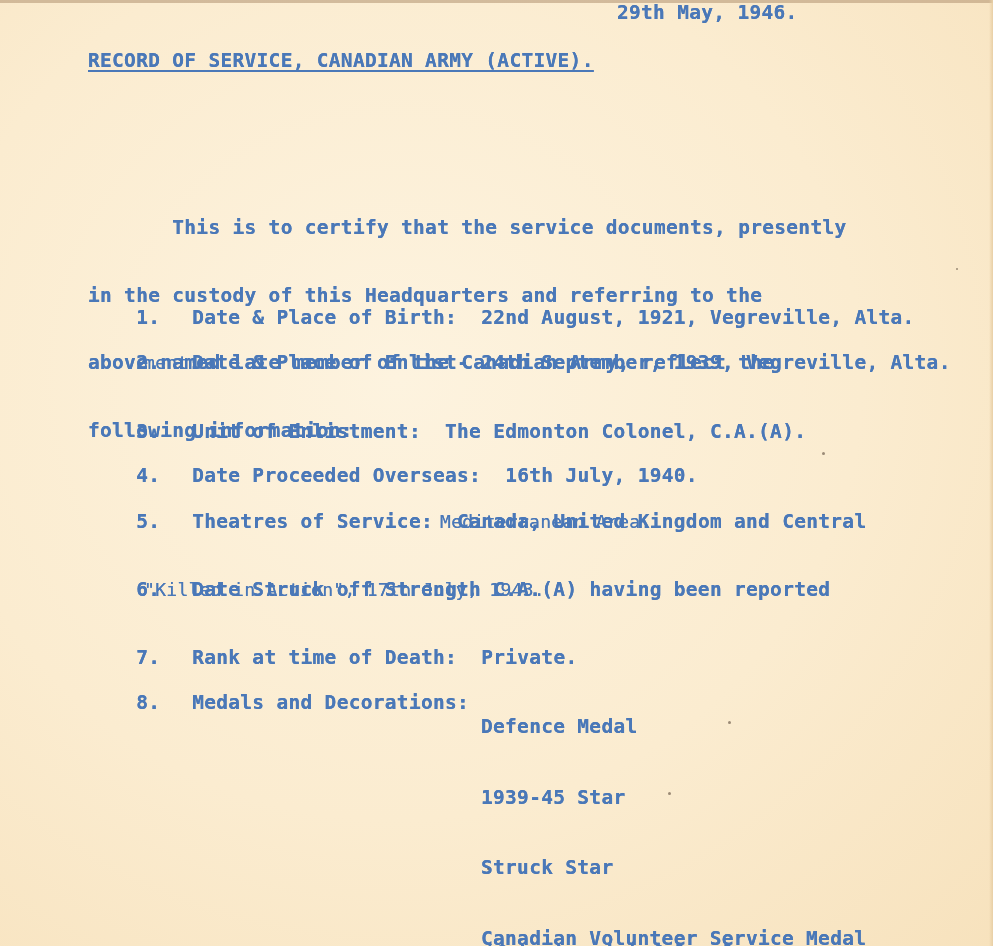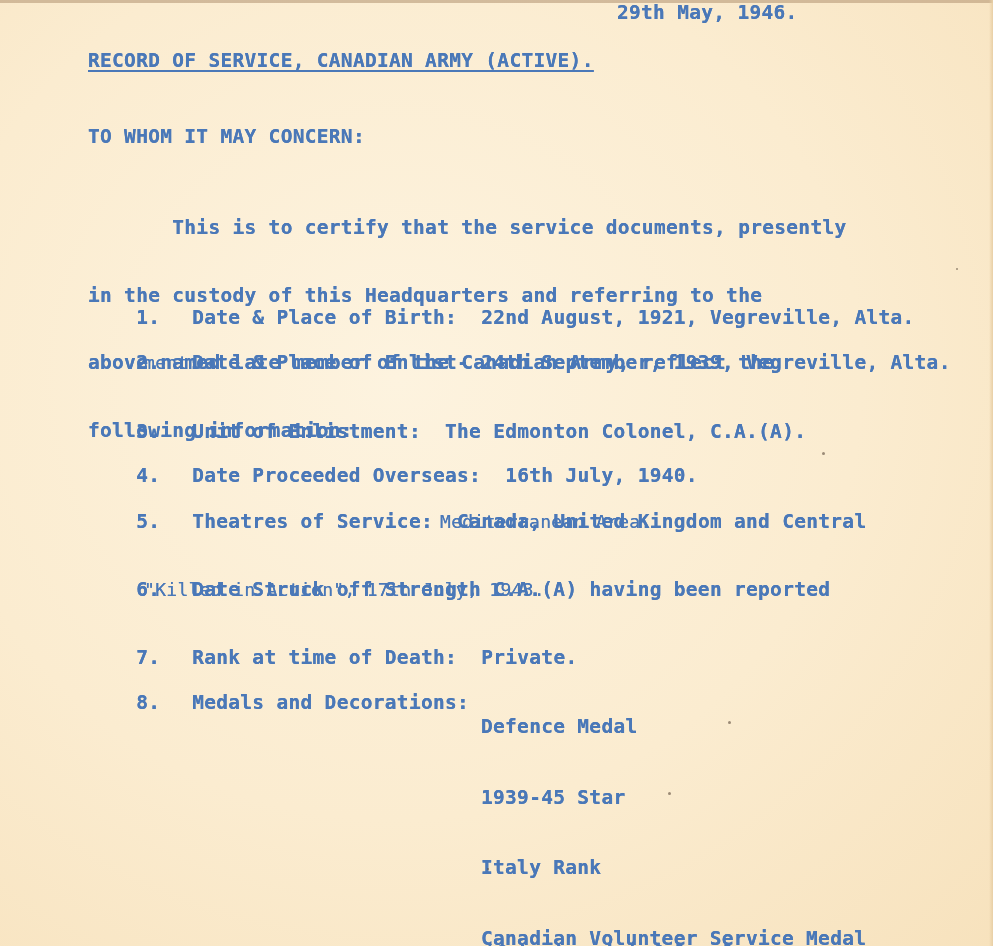--- a/index.html
+++ b/index.html
@@ -27,21 +27,20 @@
 </style>
 </head>
 <body>
 
 <div class="page">
   <div class="topline"></div>
   <div class="rightedge"></div>
 
   <div class="txt date">29th May, 1946.</div>
   <div class="txt title">RECORD OF SERVICE, CANADIAN ARMY (ACTIVE).</div>
-  <div class="txt salutation">TO WHOM IT MAY CONCERN:</div>
 
   <div class="txt para">
     <div>       This is to certify that the service documents, presently</div>
     <div>in the custody of this Headquarters and referring to the</div>
     <div>above named late member of the Canadian Army, reflect the</div>
     <div>following information:</div>
   </div>
 
   <div class="item" style="top:283px">
     <span class="num">1.</span><span>Date &amp; Place of Birth:</span>  <span>22nd August, 1921, Vegreville, Alta.</span>
@@ -73,21 +72,21 @@
   <div class="item" style="top:623px">
     <span class="num">7.</span><span>Rank at time of Death:</span>  <span>Private.</span>
   </div>
 
   <div class="item" style="top:668px">
     <span class="num">8.</span><span>Medals and Decorations:</span>
   </div>
   <div class="medals">
     <div>Defence Medal</div>
     <div>1939-45 Star</div>
-    <div>Italy Rank</div>
+    <div>Struck Star</div>
     <div>Canadian Volunteer Service Medal</div>
     
   </div>
 
   <div class="sig">
     <div>(C.L. Laurin) Colonel,</div>
     
     
   </div>
 

